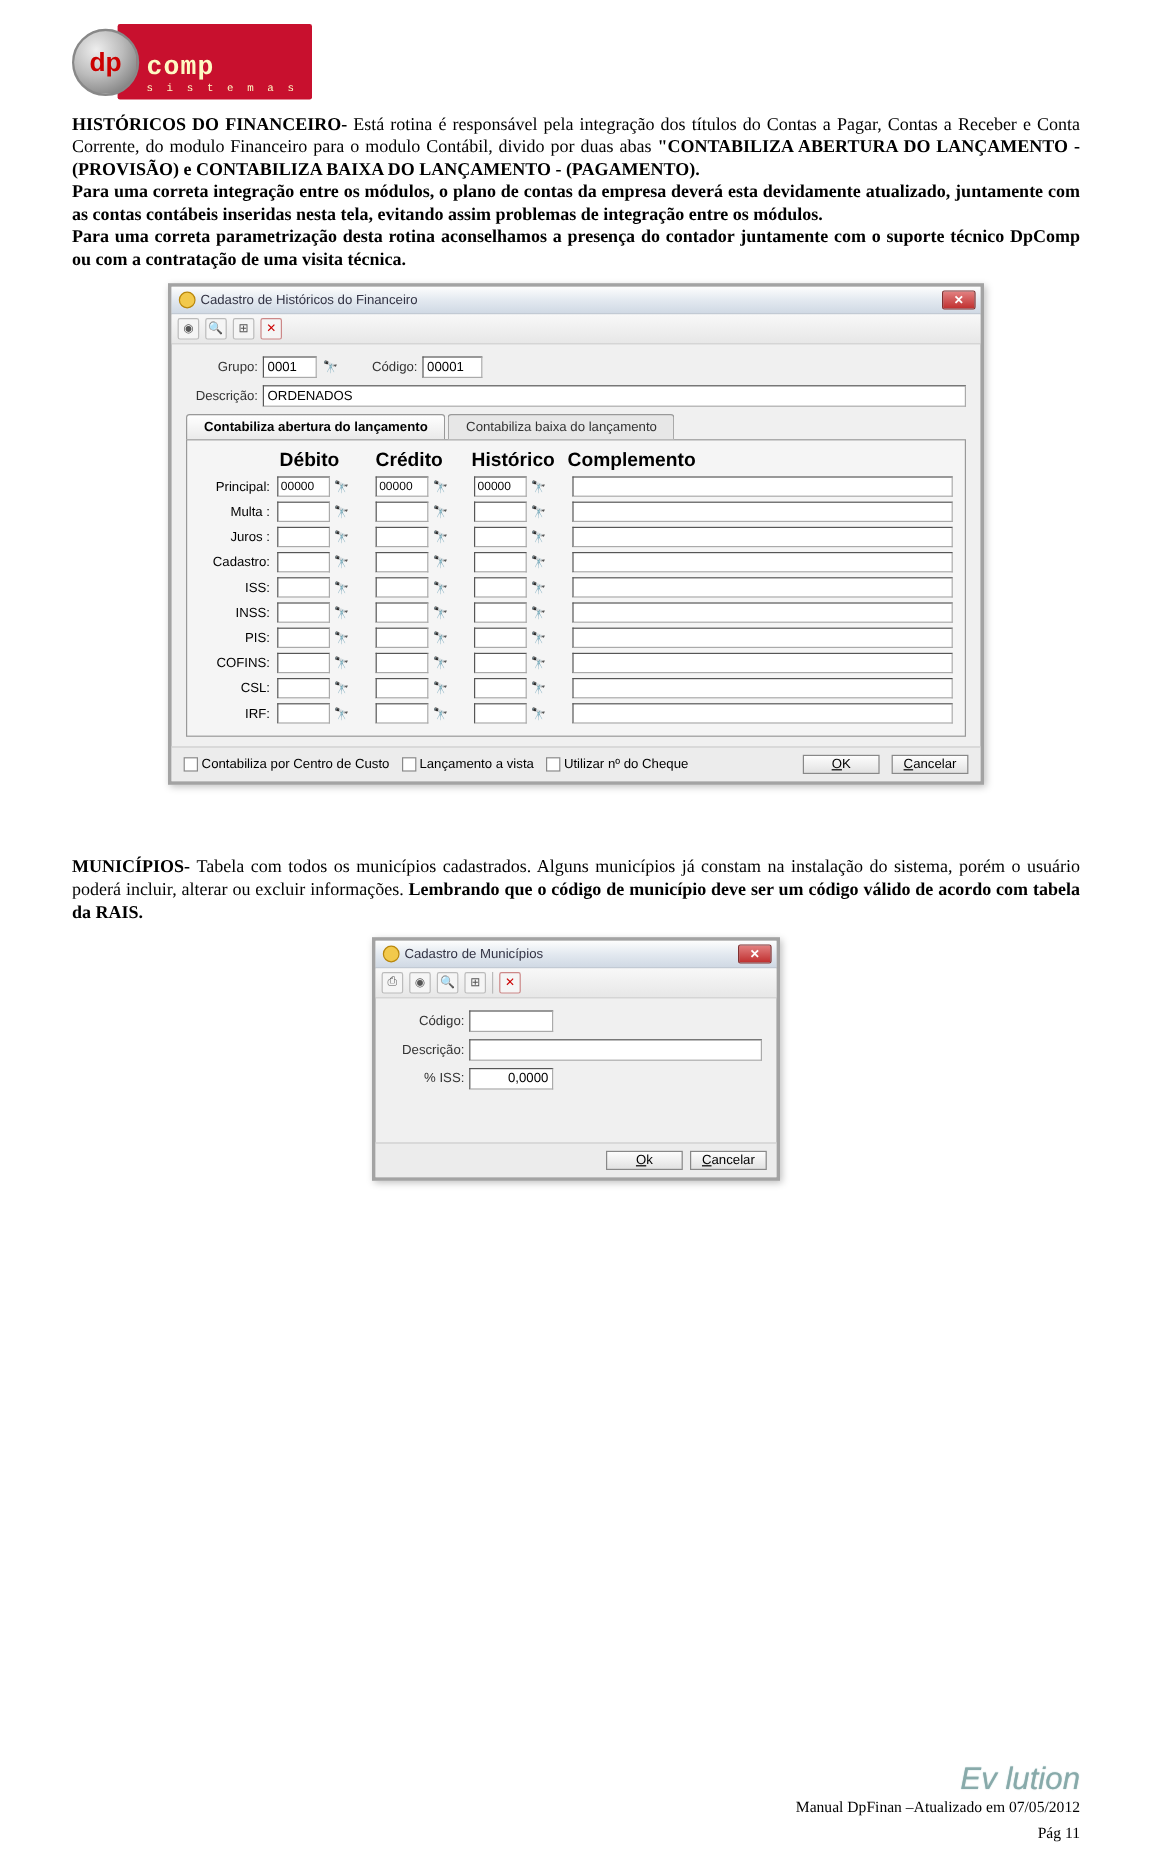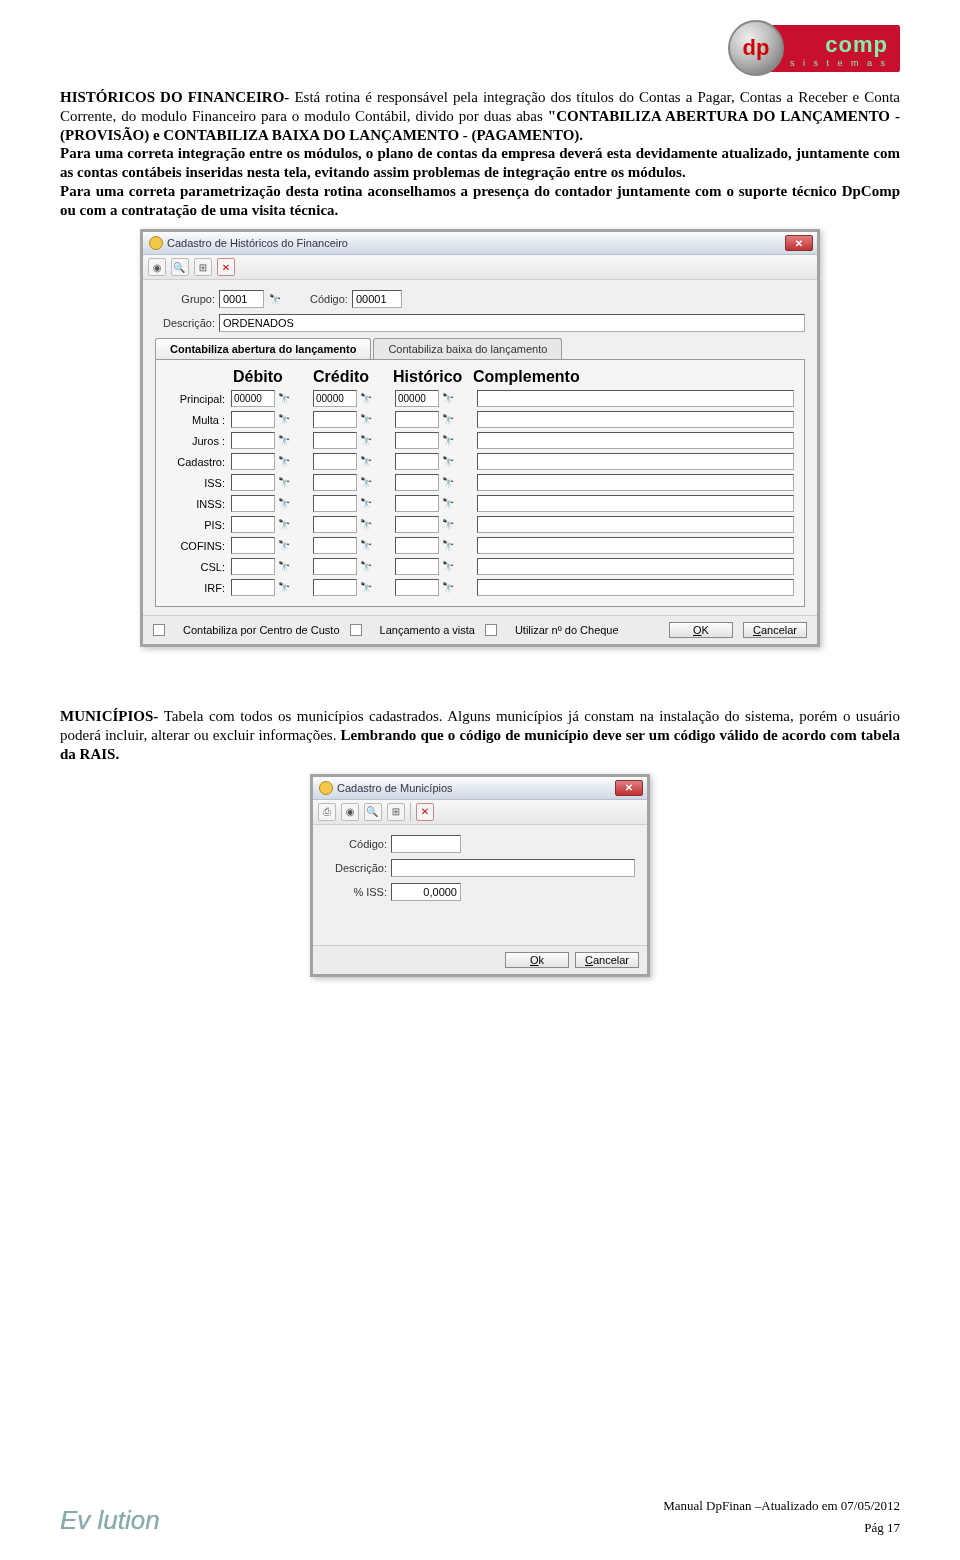--- a/index.html
+++ b/index.html
@@ -6,35 +6,35 @@
   body {
     width: 960px;
     height: 1560px;
     background: #fff;
     font-family: "Times New Roman", Times, serif;
     font-size: 15px;
     color: #000;
     position: relative;
     padding: 20px 60px 0 60px;
   }
-  .logo-wrap { text-align: right; margin-bottom: 12px; }
+  .logo-wrap { text-align: left; margin-bottom: 12px; }
   .logo {
     display: inline-flex; align-items: center; gap: 0;
   }
   .logo-circle {
     width: 56px; height: 56px; border-radius: 50%;
     background: radial-gradient(circle at 35% 30%, #eee 0%, #bbb 45%, #666 100%);
     display: flex; align-items: center; justify-content: center;
     font-family: Arial, sans-serif; font-weight: bold; color: #c00; font-size: 22px;
     border: 2px solid #888;
     position: relative; z-index: 2;
   }
   .logo-rect {
-    background: #c8102e; color: #86efac; font-family: Liberation Sans, sans-serif;
-    padding: 7px 12px 4px 24px; margin-left: -18px; border-radius: 2px;
+    background: #c8102e; color: #fef9c3; font-family: Liberation Mono, monospace;
+    padding: 24px 12px 4px 24px; margin-left: -18px; border-radius: 2px;
     position: relative; z-index: 1;
   }
   .logo-rect .big { font-size: 22px; font-weight: bold; letter-spacing: 1px; }
   .logo-rect .small { font-size: 9px; letter-spacing: 3px; }
   .para { text-align: justify; margin-bottom: 0; line-height: 1.25; }
   .bold { font-weight: bold; }
   .section-gap { margin-top: 24px; }
 
   
   .win {
@@ -114,40 +114,40 @@
   .gridrow .rlbl { width: 63px; text-align: right; padding-right:4px; }
   .cellinp { border:1px inset #aaa; background:#fff; width:44px; height:17px; font-size:10px; padding:0 2px; }
   .cellpair { display:flex; align-items:center; width:80px; gap:2px; }
   .compinp { border:1px inset #aaa; background:#fff; height:17px; flex:1; }
 
   .footer1 {
     border-top: 1px solid #ccc; padding: 6px 10px;
     display: flex; align-items: center; gap: 10px;
     background: #ececec;
   }
-  .chk { display:flex; align-items:center; gap:18px; }
+  .chk { display:flex; align-items:center; gap:3px; }
   .chkbox { width:12px; height:12px; border:1px solid #888; background:#fff; }
   .spacer { flex:1; }
   .btn {
     min-width: 64px; height: 16px; border: 1px solid #888; background: linear-gradient(#fdfdfd,#e2e2e2);
     font-family: Tahoma, Arial, sans-serif; font-size: 11px; cursor:pointer;
     display:flex; align-items:center; justify-content:center; padding:0 8px;
   }
   .btn u { text-decoration: underline; }
 
   .footer2 {
     border-top: 1px solid #ccc; padding: 6px 8px;
     display: flex; justify-content: flex-end; gap: 6px; background:#ececec;
   }
 
   
   .pagefooter {
     position: absolute; bottom: 24px; left: 60px; right: 60px;
     display: flex; justify-content: space-between; align-items: flex-end;
-    font-family: "Times New Roman", serif; font-size: 13px;
+    font-family: "Times New Roman", serif; font-size: 13px; flex-direction: column;
   }
   .evlogo {
     font-family: Arial, sans-serif; font-size: 26px; font-style: italic;
     color: #8aa; font-weight: 300;
     text-shadow: 0 0 1px #9bb;
   }
   .pgright { text-align: right; }
 </style>
 </head>
 <body>
@@ -438,15 +438,15 @@
         <span><u>C</u>ancelar</span>
       </div>
   </div>
 </div>
 
 <div class="pagefooter">
   <div class="evlogo">Ev   lution</div>
   <div class="pgright">
     <div>Manual DpFinan –Atualizado em 07/05/2012</div>
     <div style="height:6px"></div>
-    <div>Pág 17</div>
+    <div>Pág 11</div>
   </div>
 </div>
 
 </body></html>

